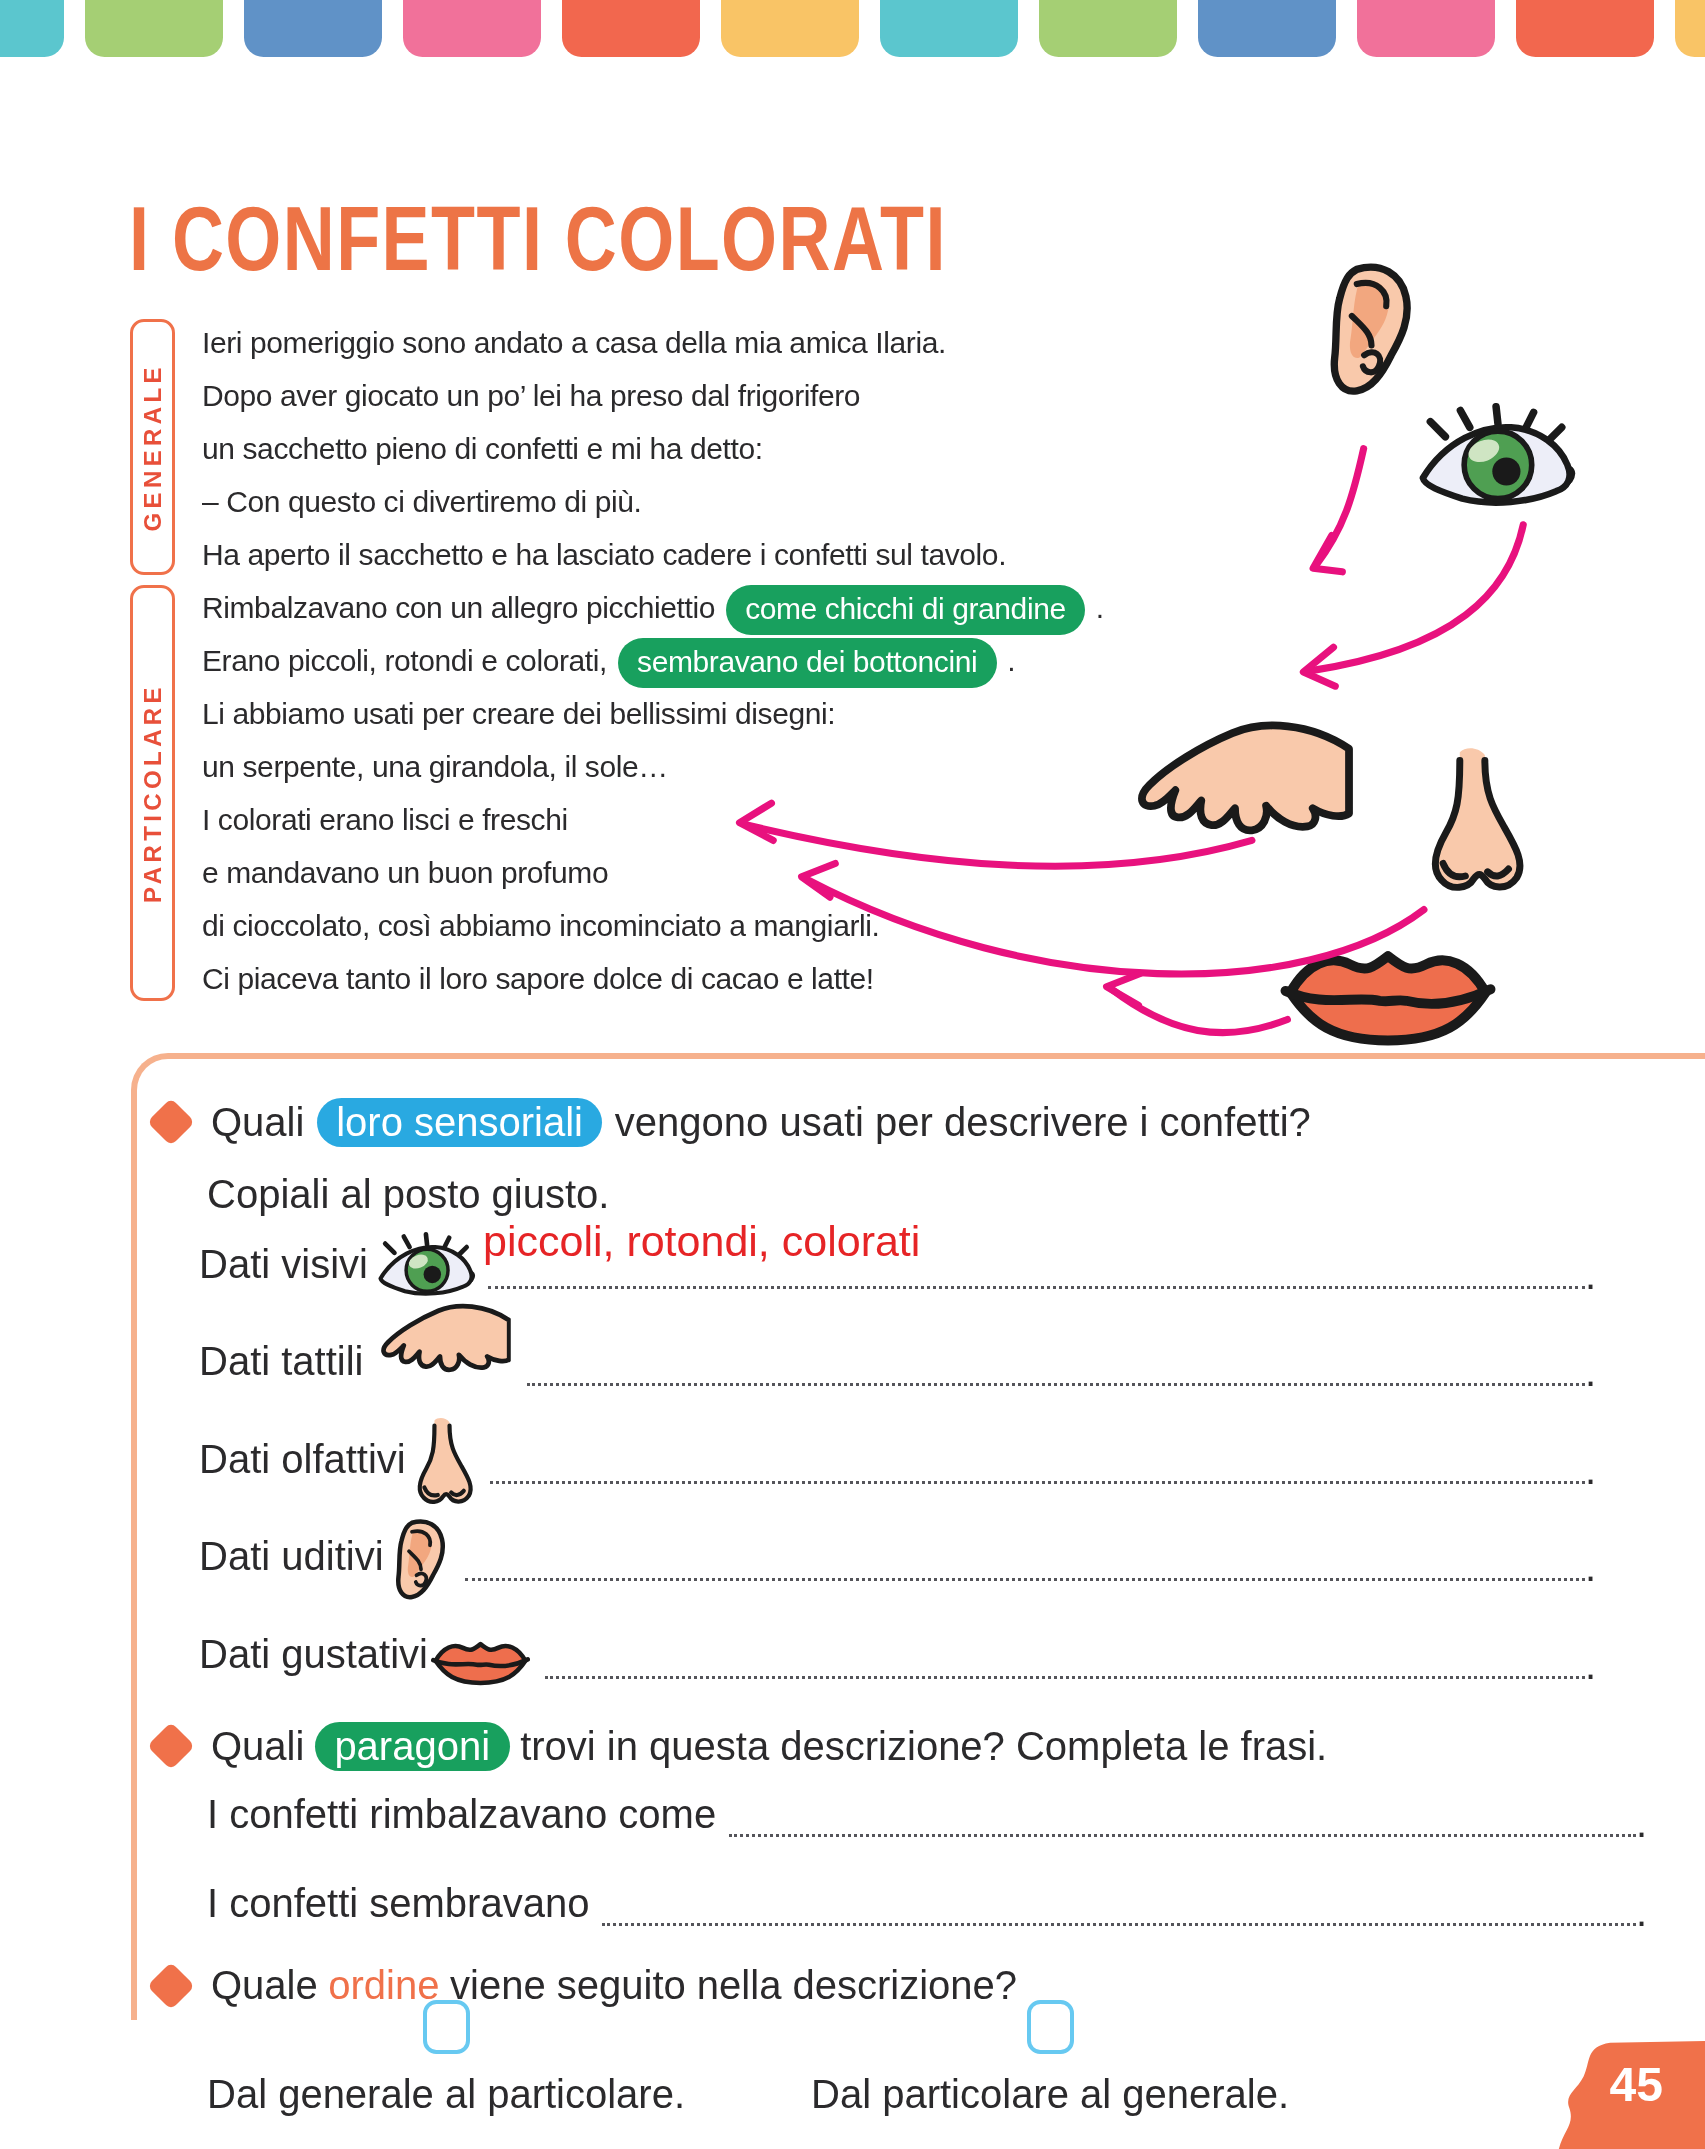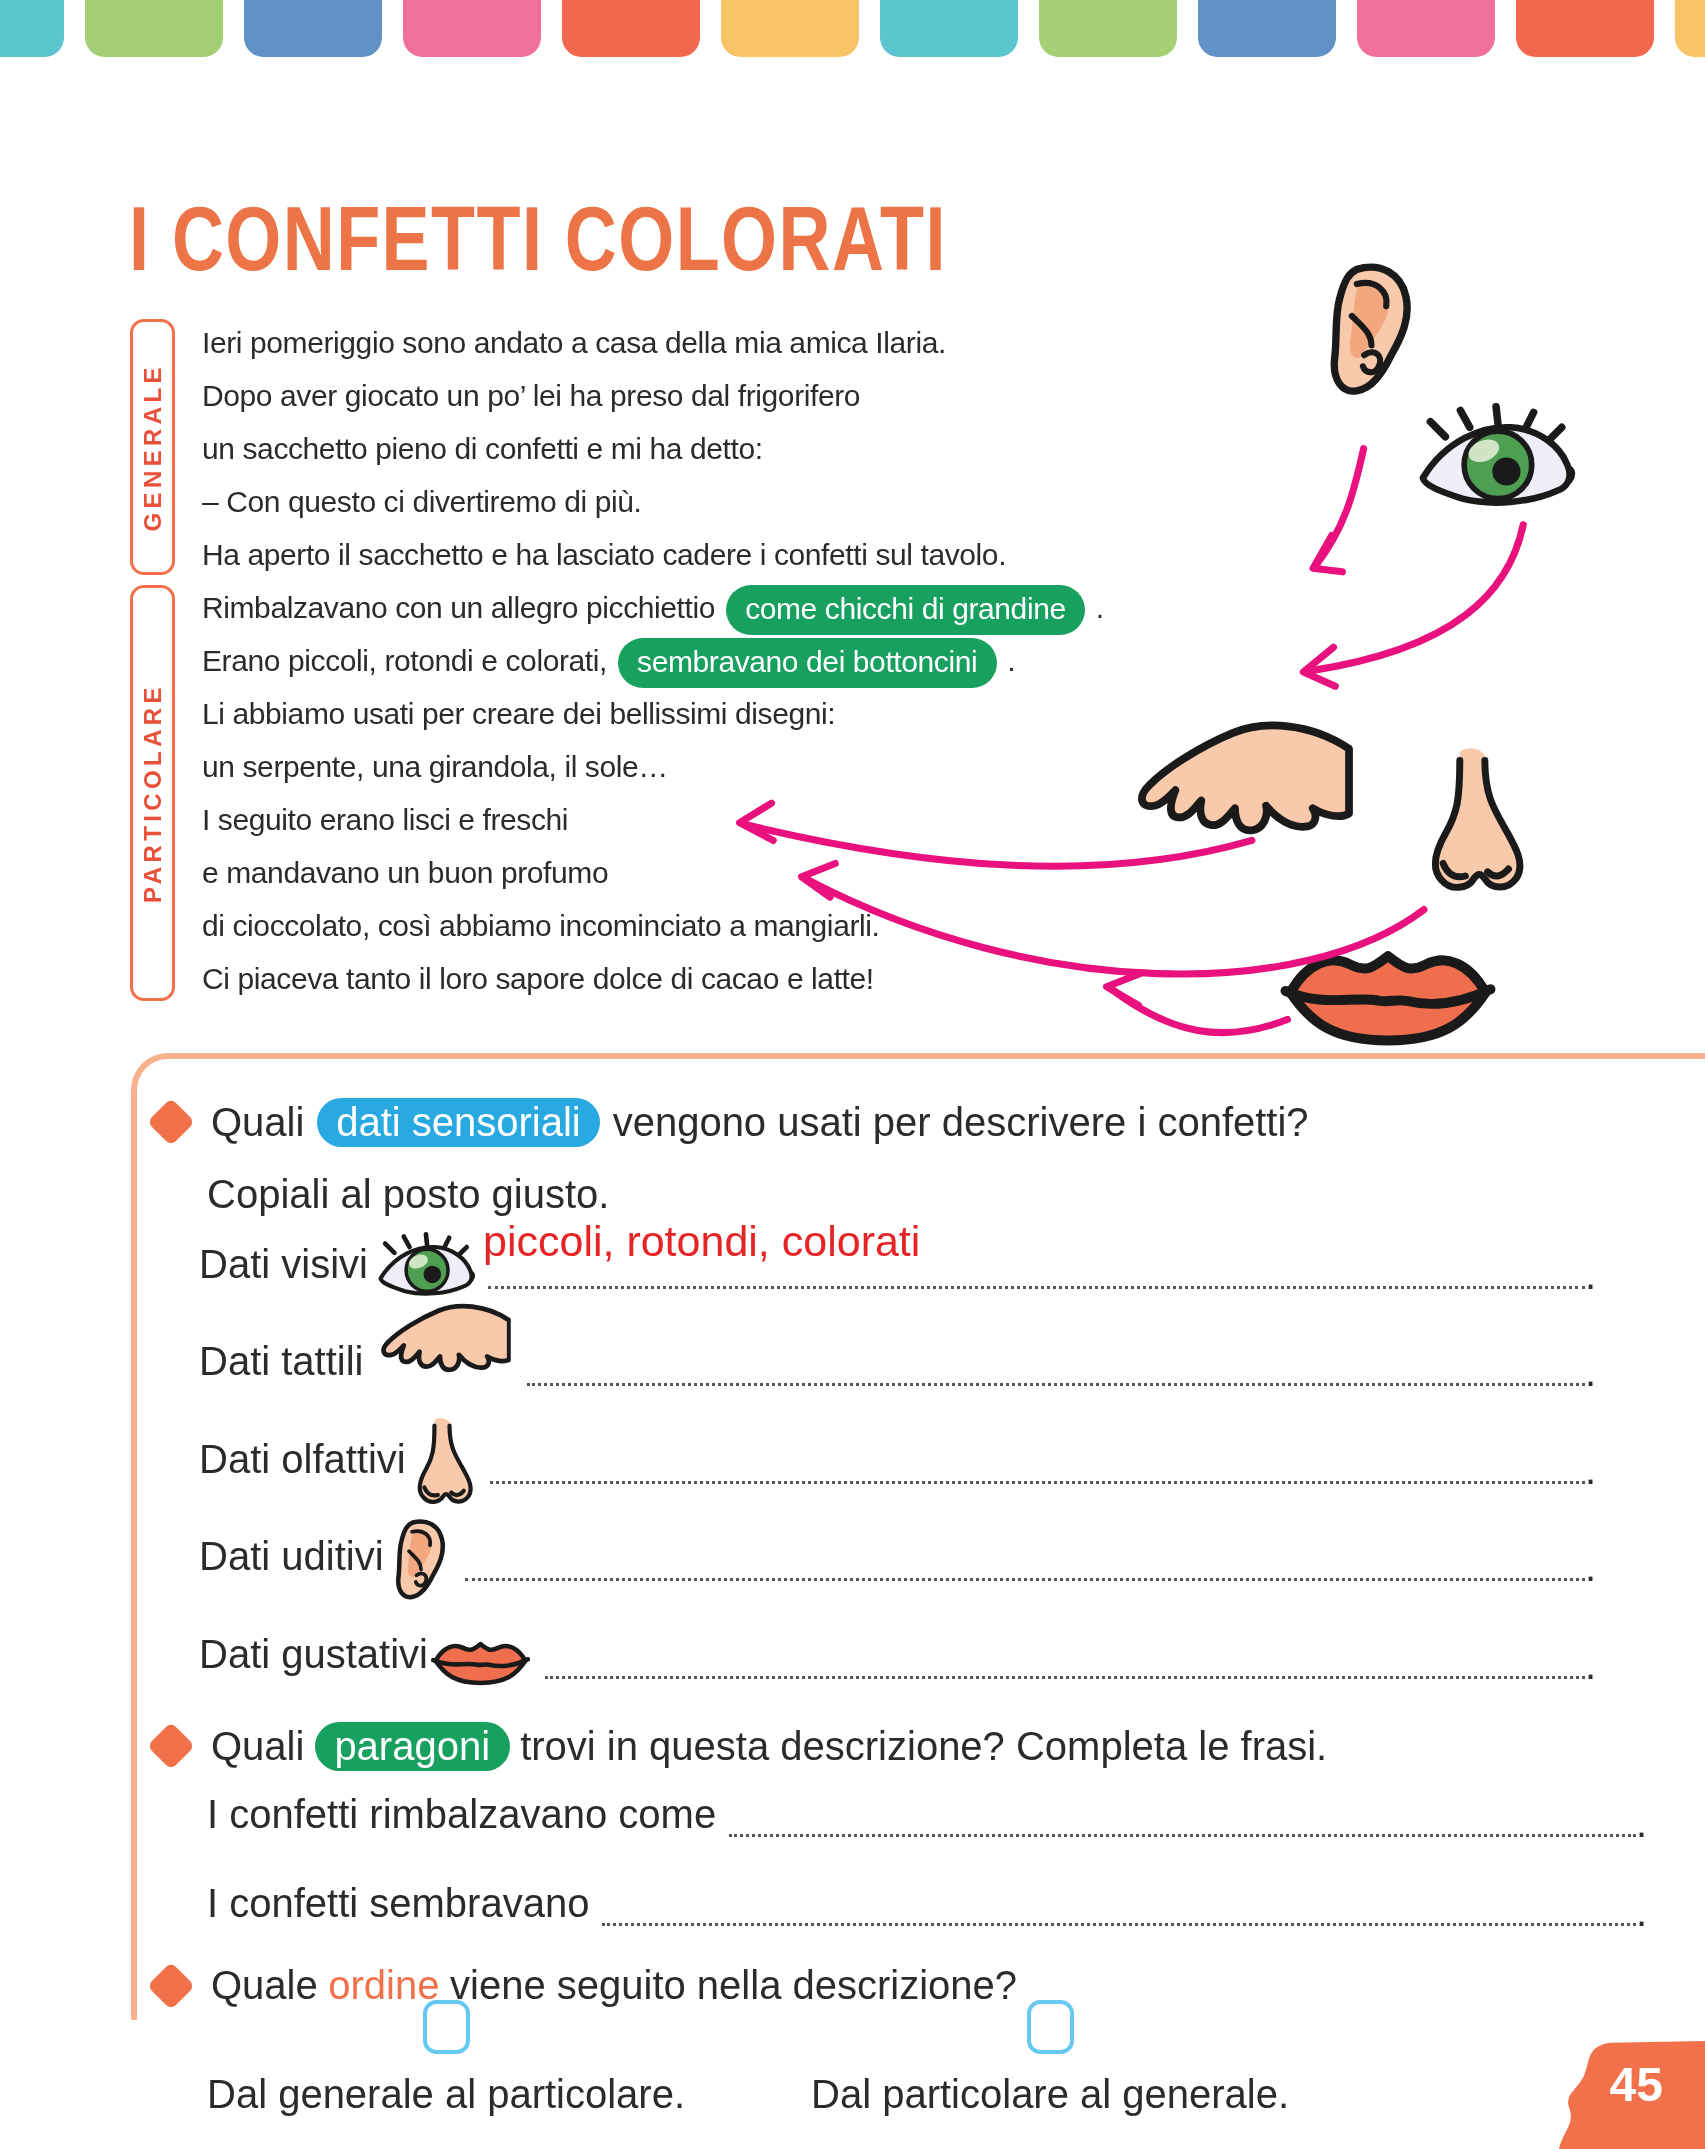--- a/index.html
+++ b/index.html
@@ -134,21 +134,21 @@
   <div class="passage">
       <div class="pline"><span>Ieri pomeriggio sono andato a casa della mia amica Ilaria.</span></div>
       <div class="pline"><span>Dopo aver giocato un po’ lei ha preso dal frigorifero</span></div>
       <div class="pline"><span>un sacchetto pieno di confetti e mi ha detto:</span></div>
       <div class="pline"><span>– Con questo ci divertiremo di più.</span></div>
       <div class="pline"><span>Ha aperto il sacchetto e ha lasciato cadere i confetti sul tavolo.</span></div>
       <div class="pline"><span>Rimbalzavano con un allegro picchiettio</span><span class="gpill">come chicchi di grandine</span><span>.</span></div>
       <div class="pline"><span>Erano piccoli, rotondi e colorati,</span><span class="gpill">sembravano dei bottoncini</span><span>.</span></div>
       <div class="pline"><span>Li abbiamo usati per creare dei bellissimi disegni:</span></div>
       <div class="pline"><span>un serpente, una girandola, il sole…</span></div>
-      <div class="pline"><span>I seguito erano lisci e freschi</span></div>
+      <div class="pline"><span>I colorati erano lisci e freschi</span></div>
       <div class="pline"><span>e mandavano un buon profumo</span></div>
       <div class="pline"><span>di cioccolato, così abbiamo incominciato a mangiarli.</span></div>
       <div class="pline"><span>Ci piaceva tanto il loro sapore dolce di cacao e latte!</span></div>
     </div>
 
   <svg class="illus" style="left:1319px;top:262px;width:105px;height:135px" viewBox="0 0 118 152" width="105" height="135">
       <use href="#sym-ear"></use>
     </svg>
   <svg class="illus" style="left:1417px;top:397px;width:160px;height:117px" viewBox="0 0 180 132" width="160" height="117">
       <use href="#sym-eye"></use>
@@ -176,21 +176,21 @@
       <path d="M1452,1150 C1380,1178 1320,1166 1254,1116"></path>
       <path d="M1286,1098 L1248,1113 L1284,1134"></path>
     </g>
   </svg>
 
   <div class="panel"></div>
 
   <div class="qheader" style="left:145px;top:1098px">
     <span class="diamond"></span>
     <span>Quali</span>
-    <span class="bpill">dati sensoriali</span>
+    <span class="bpill">loro sensoriali</span>
     <span>vengono usati per descrivere i confetti?</span>
   </div>
   <div class="subline" style="top:1172px">Copiali al posto giusto.</div>
 
   <div id="sensory-rows">
       <div class="srow srow0">
         <span class="srow-label">Dati visivi</span>
         <svg class="sicon sicon-eye" viewBox="0 0 112 80" width="99" height="71">
           <use href="#sym-eye"></use>
         </svg>

